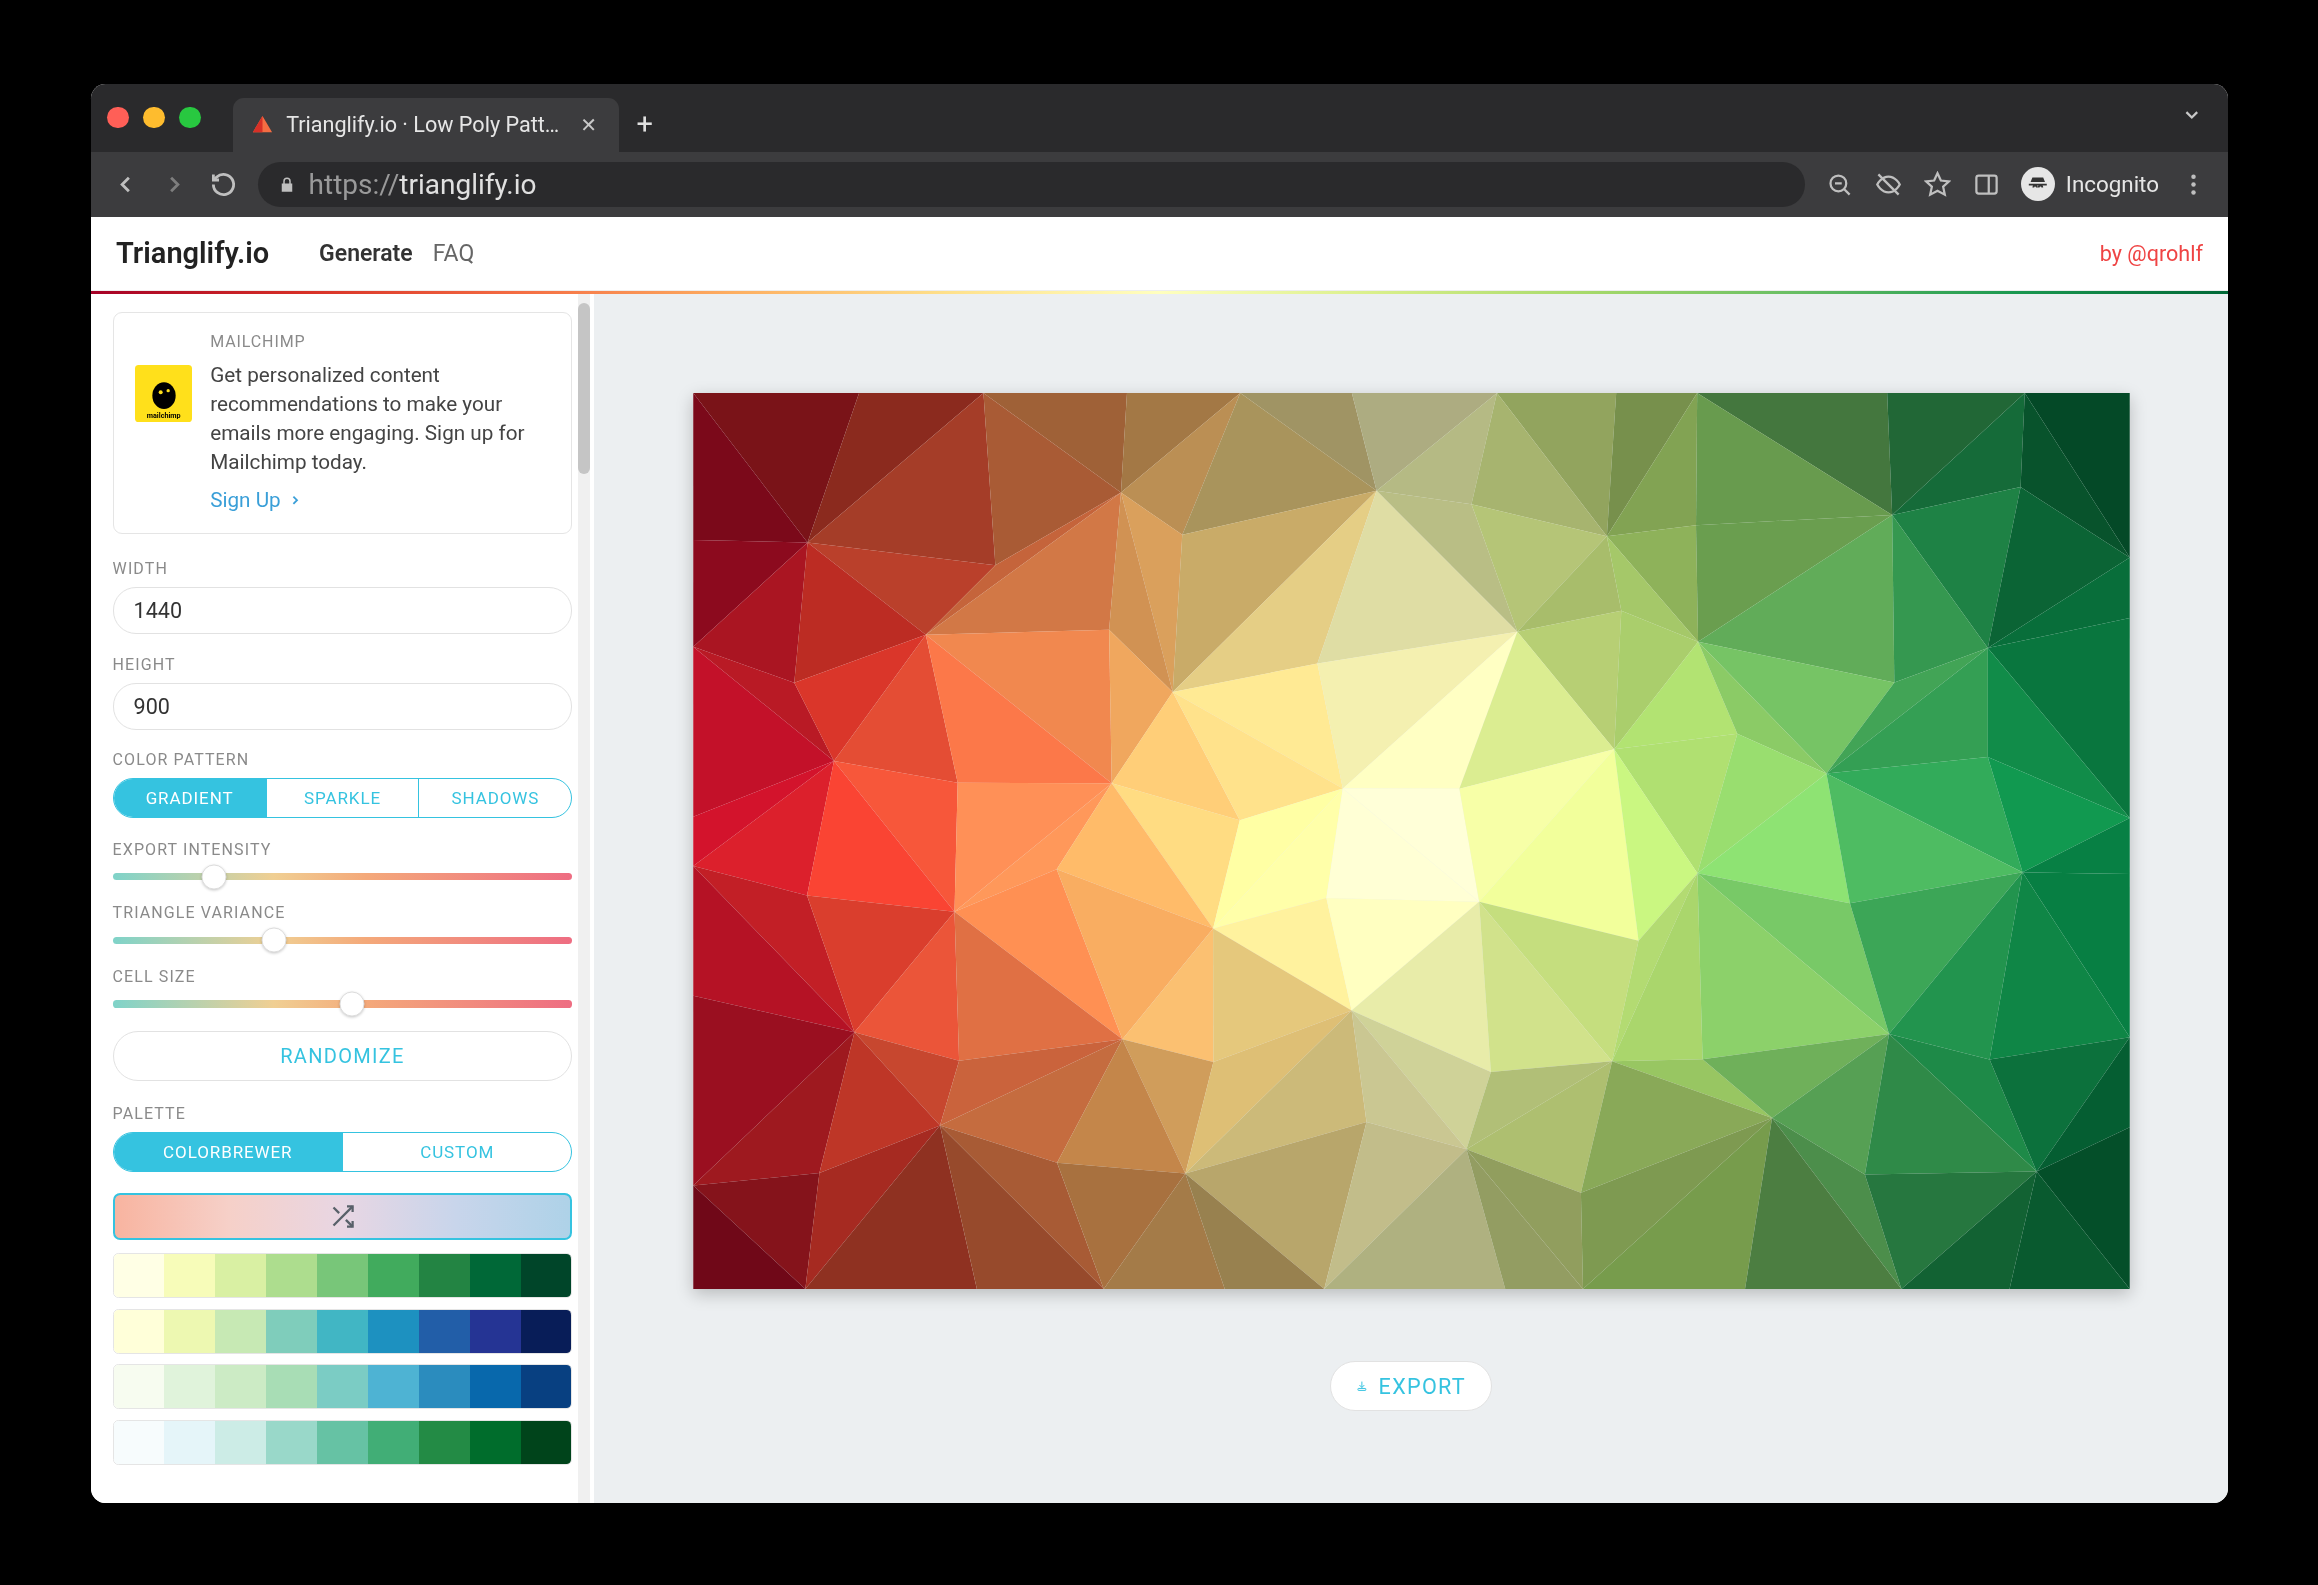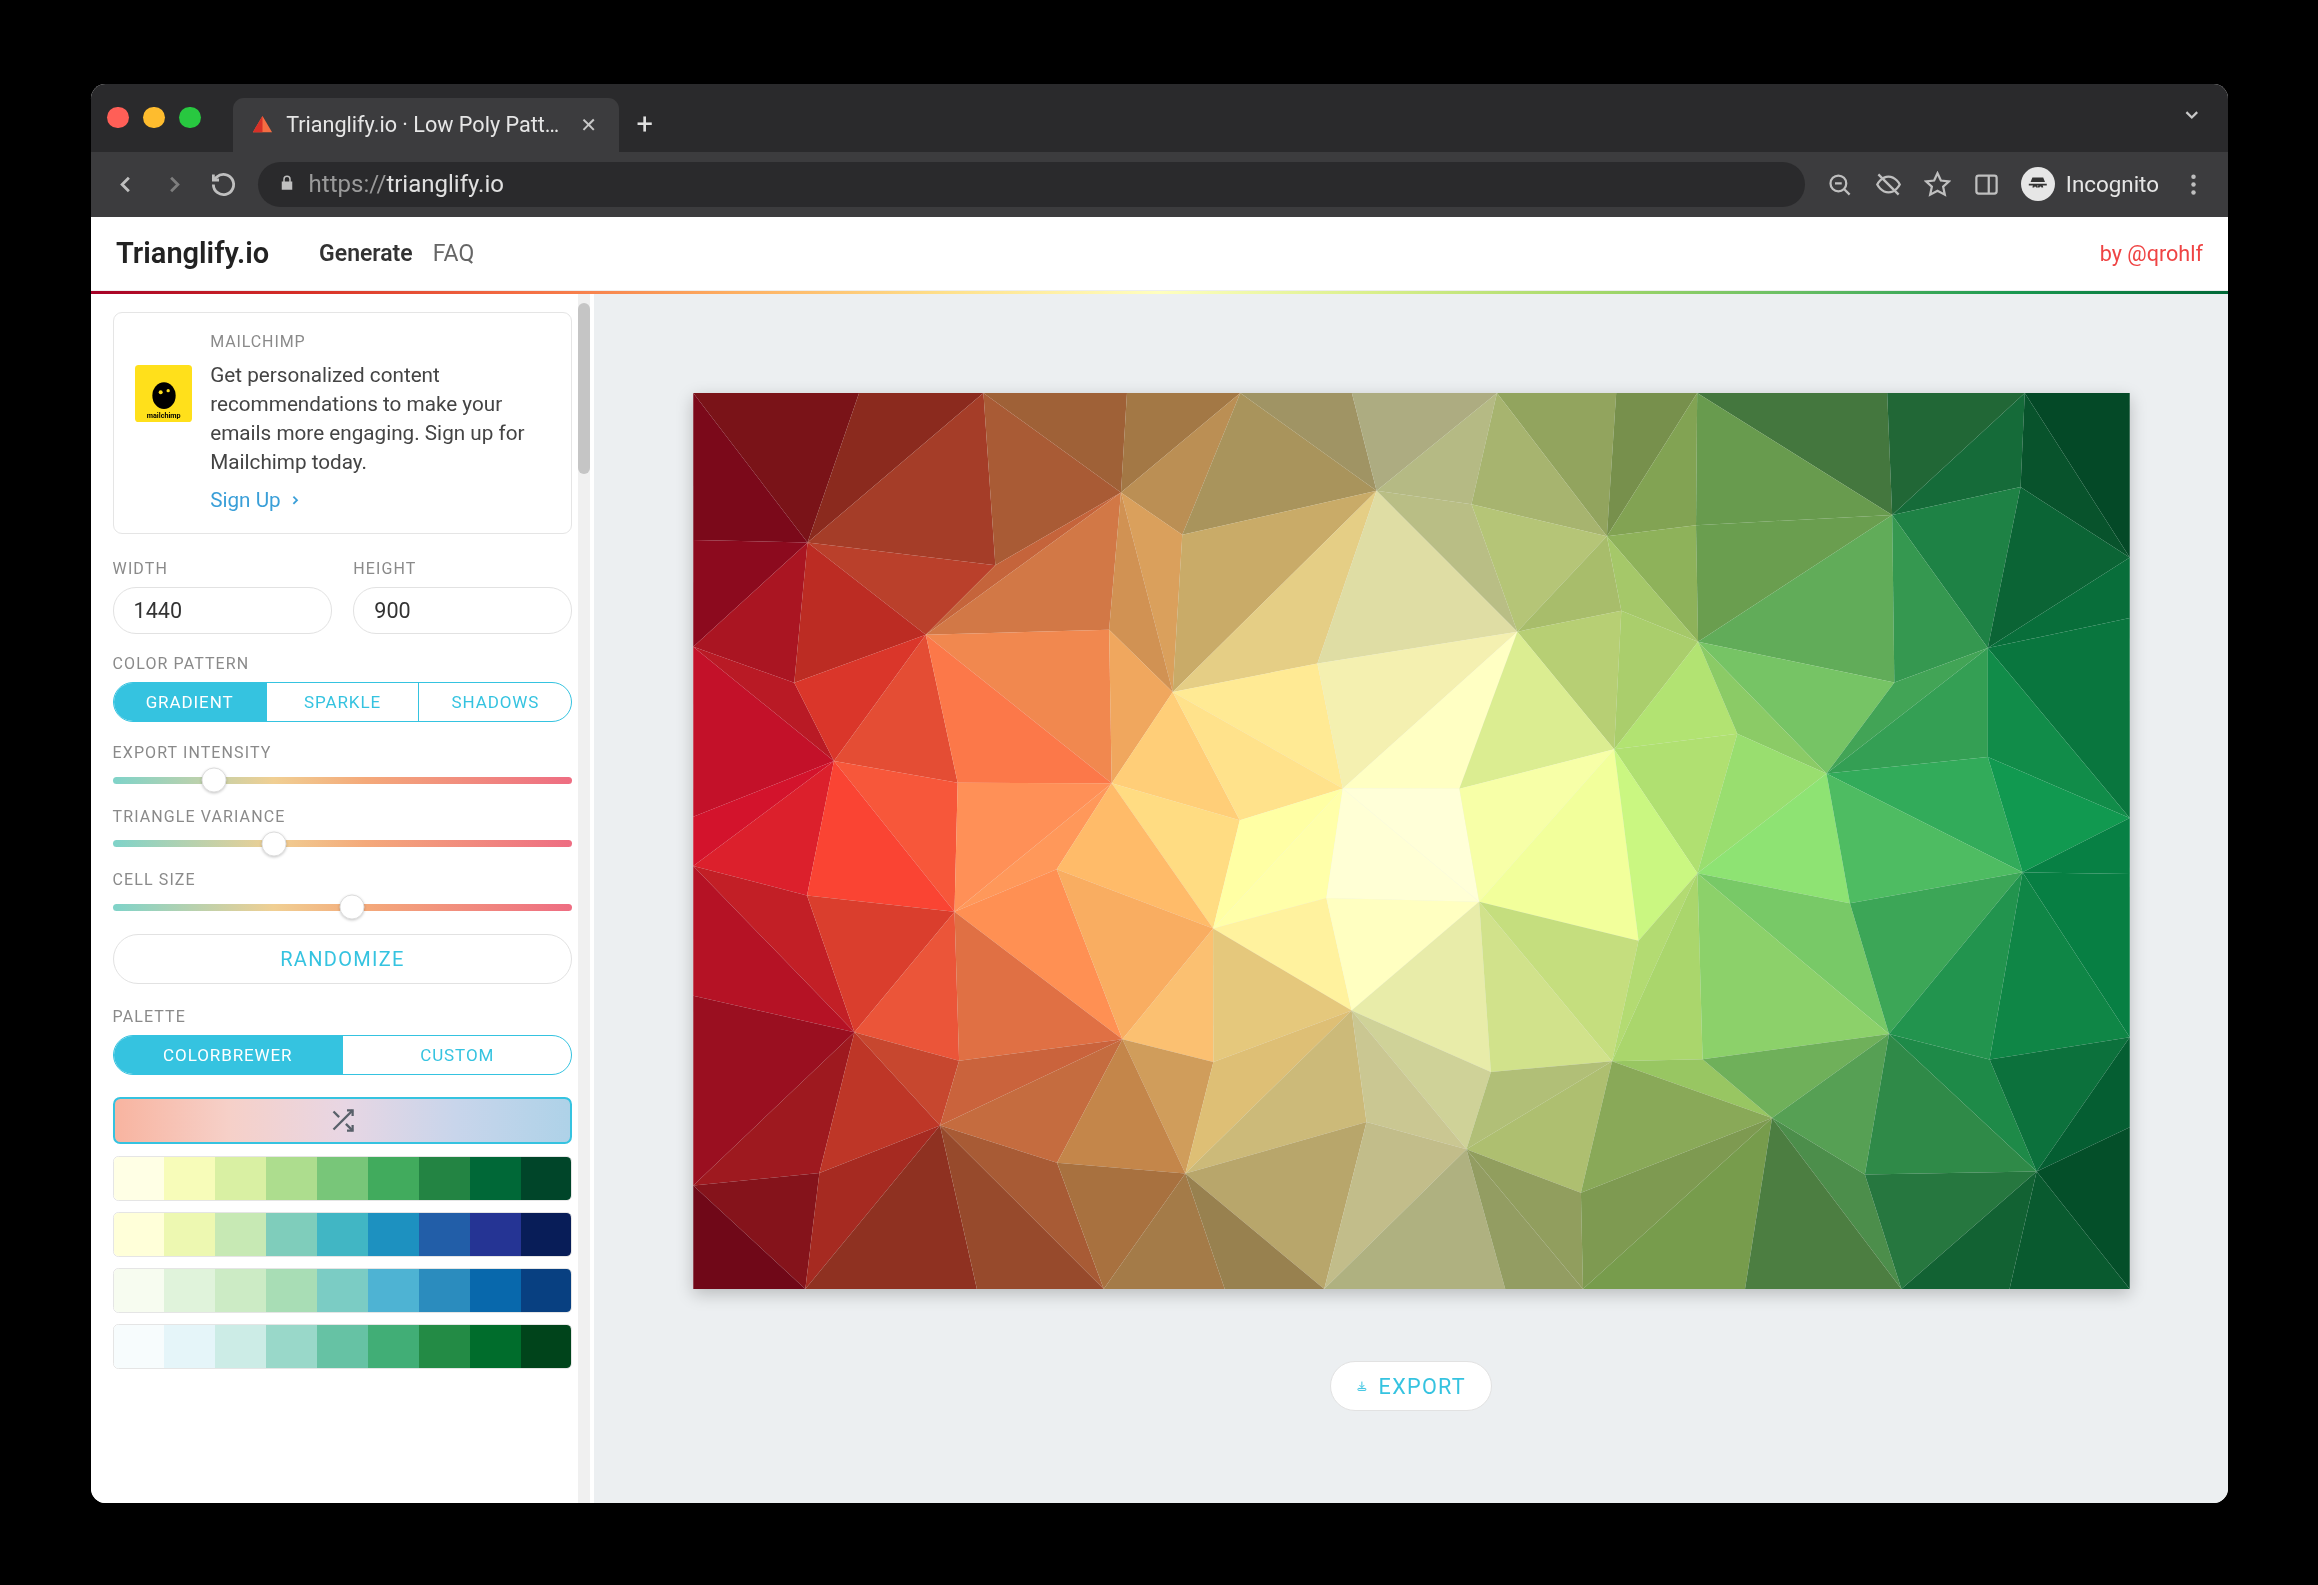--- a/index.html
+++ b/index.html
@@ -52,21 +52,21 @@
     .toolbar {
       background: #3c3c3e; height: 65px; display:flex; align-items:center;
       padding: 0 20px; gap: 20px;
     }
     .tb-icon { color:#bfbfbf; display:flex; align-items:center; justify-content:center; width:29px; height:29px; }
     .tb-icon svg { width: 27px; height:27px; }
     .tb-icon.dim { color: #7e7e7e; }
     .addr {
       flex:1; background:#2a2a2c; height:45px; border-radius:22.4px;
       display:flex; align-items:center; padding:0 20px; gap:12.6px;
-      color:#e0e0e0; font-size:24px;
+      color:#e0e0e0; font-size:28px;
     }
     .addr .lock { color:#bfbfbf; }
     .url-dim { color:#9a9a9a; }
     .incognito-pill { display:flex; align-items:center; gap:10.8px; color:#e6e6e6; font-size:22.4px; }
     .incognito-ico { width:34px; height:34px; border-radius:50%; background:#e6e6e6; display:flex; align-items:center; justify-content:center; color:#333;}
     
     .app-header {
       height: 74px; background:#fff; border-bottom:0.9px solid #eee;
       display:flex; align-items:center; padding: 0 25px;
     }
@@ -96,21 +96,21 @@
       border:0.9px solid #e5e5e5; border-radius:9px; padding:18px 21.6px;
       display:flex; gap:18px; margin-bottom:25px;
     }
     .ad-logo { width:57px; height:57px; background:#ffe01b; border-radius:3.6px; display:flex; align-items:center; justify-content:center; margin-top:34px; flex-shrink:0; position:relative;}
     .ad-logo svg { width:40px; height:40px; }
     .ad-logo-text { position:absolute; bottom:1.8px; font-size:7.2px; font-weight:700; color:#000; }
     .ad-body { font-size:20.7px; line-height:1.4; color:#444; }
     .ad-sponsor { font-size:16px; color:#8a8a8a; letter-spacing:0.9px; margin-bottom:7.2px; }
     .ad-cta { color:#3A9FD8; margin-top:9px; display:flex; align-items:center; gap:7.2px; font-size:20.7px;}
     
-    .row2 { display:flex; gap:21.6px; margin-bottom:20px;}
+    .row2 { display:flex; gap:21.6px; margin-bottom:20px;flex-direction:column;}
     .field { flex:1; }
     .label { font-size:16px; color:#8a8a8a; letter-spacing:1.1px; margin-bottom:9px; }
     .input {
       border:0.9px solid #e2e2e2; border-radius:23px; height:47px;
       padding:15px 20px; font-size:21.6px; color:#333; display:flex; align-items:center;
       background:#fff;
     }
     .section-label { font-size:16px; color:#8a8a8a; letter-spacing:1.1px; margin-top:7px; margin-bottom:9px;}
     
     .segmented {

